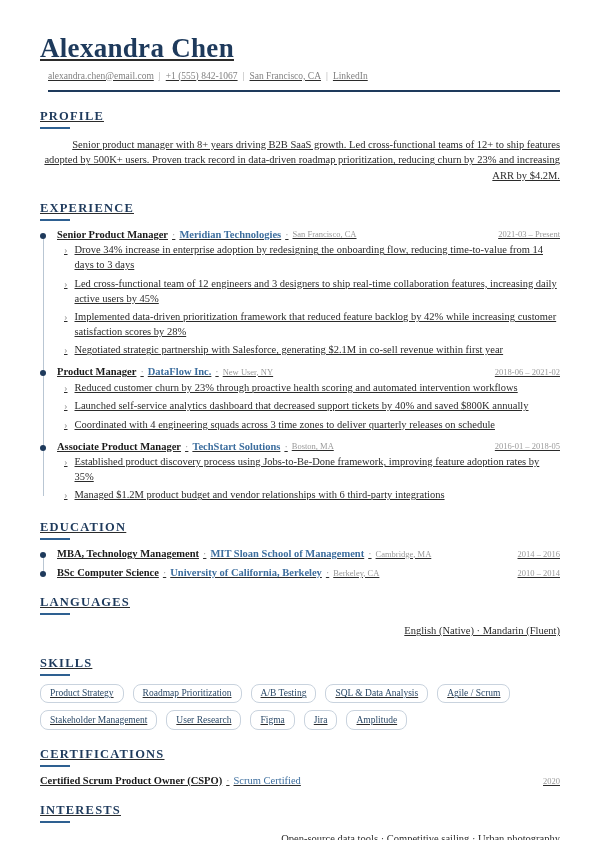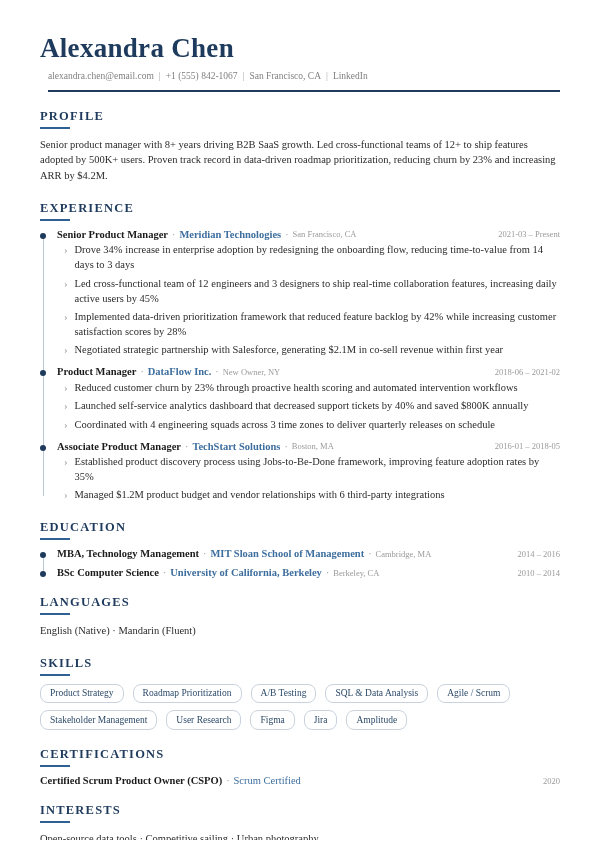--- a/index.html
+++ b/index.html
@@ -13,38 +13,39 @@
   }
   * { box-sizing: border-box; }
   html, body { margin: 0; padding: 0; background: #ffffff; }
   .page {
     width: 600px; height: 840px;
     padding: 34px 40px;
     font-family: "Liberation Serif", serif;
     color: var(--body-text);
     background: #ffffff;
     overflow: hidden;
+    text-decoration: underline;
   }
   .name {
     font-size: 27px; font-weight: bold;
     color: var(--accent); letter-spacing: 0.3px;
     line-height: 1.1;
   }
   .contact {
     margin-top: 7px; font-size: 9.5px; color: #808080;
     padding-bottom: 9px; border-bottom: 2px solid var(--accent); margin-left: 8px;
   }
   .contact .psep { margin: 0 5px; color: #a8a8a8; }
   .section { margin-top: 17px; }
   .section-heading {
     font-size: 12.5px; font-weight: bold;
     color: var(--accent); letter-spacing: 1.2px;
   }
   .heading-rule { width: 30px; height: 2px; background: var(--rule); margin: 3px 0 8px 0; }
-  .profile-text, .inline-text { font-size: 10.5px; line-height: 1.5; }
+  .profile-text, .inline-text { font-size: 10.5px; line-height: 1.5; text-align: right; }
   .timeline { position: relative; padding-left: 17px; }
   .timeline::before {
     content: ""; position: absolute; left: 2.5px; top: 7px; bottom: 7px;
     width: 1px; background: var(--timeline);
   }
   .entry { position: relative; margin-bottom: 8px; }
   .entry:last-child { margin-bottom: 2px; }
   .dot {
     position: absolute; left: -17.5px; top: 4px;
     width: 6px; height: 6px; border-radius: 50%;
@@ -123,21 +124,21 @@
         </ul>
       </div>
 
       <div class="entry">
         <div class="dot"></div>
         <div class="entry-header">
           <span class="entry-title">Product Manager</span>
           <span class="sep">·</span>
           <span class="entry-company">DataFlow Inc.</span>
           <span class="sep">·</span>
-          <span class="entry-location">New Owner, NY</span>
+          <span class="entry-location">New User, NY</span>
           <span class="entry-dates">2018-06 – 2021-02</span>
         </div>
         <ul class="bullets">
           <li>
               <span class="bullet-marker">›</span>
               <span>Reduced customer churn by 23% through proactive health scoring and automated intervention workflows</span>
             </li>
           <li>
               <span class="bullet-marker">›</span>
               <span>Launched self-service analytics dashboard that decreased support tickets by 40% and saved $800K annually</span>

